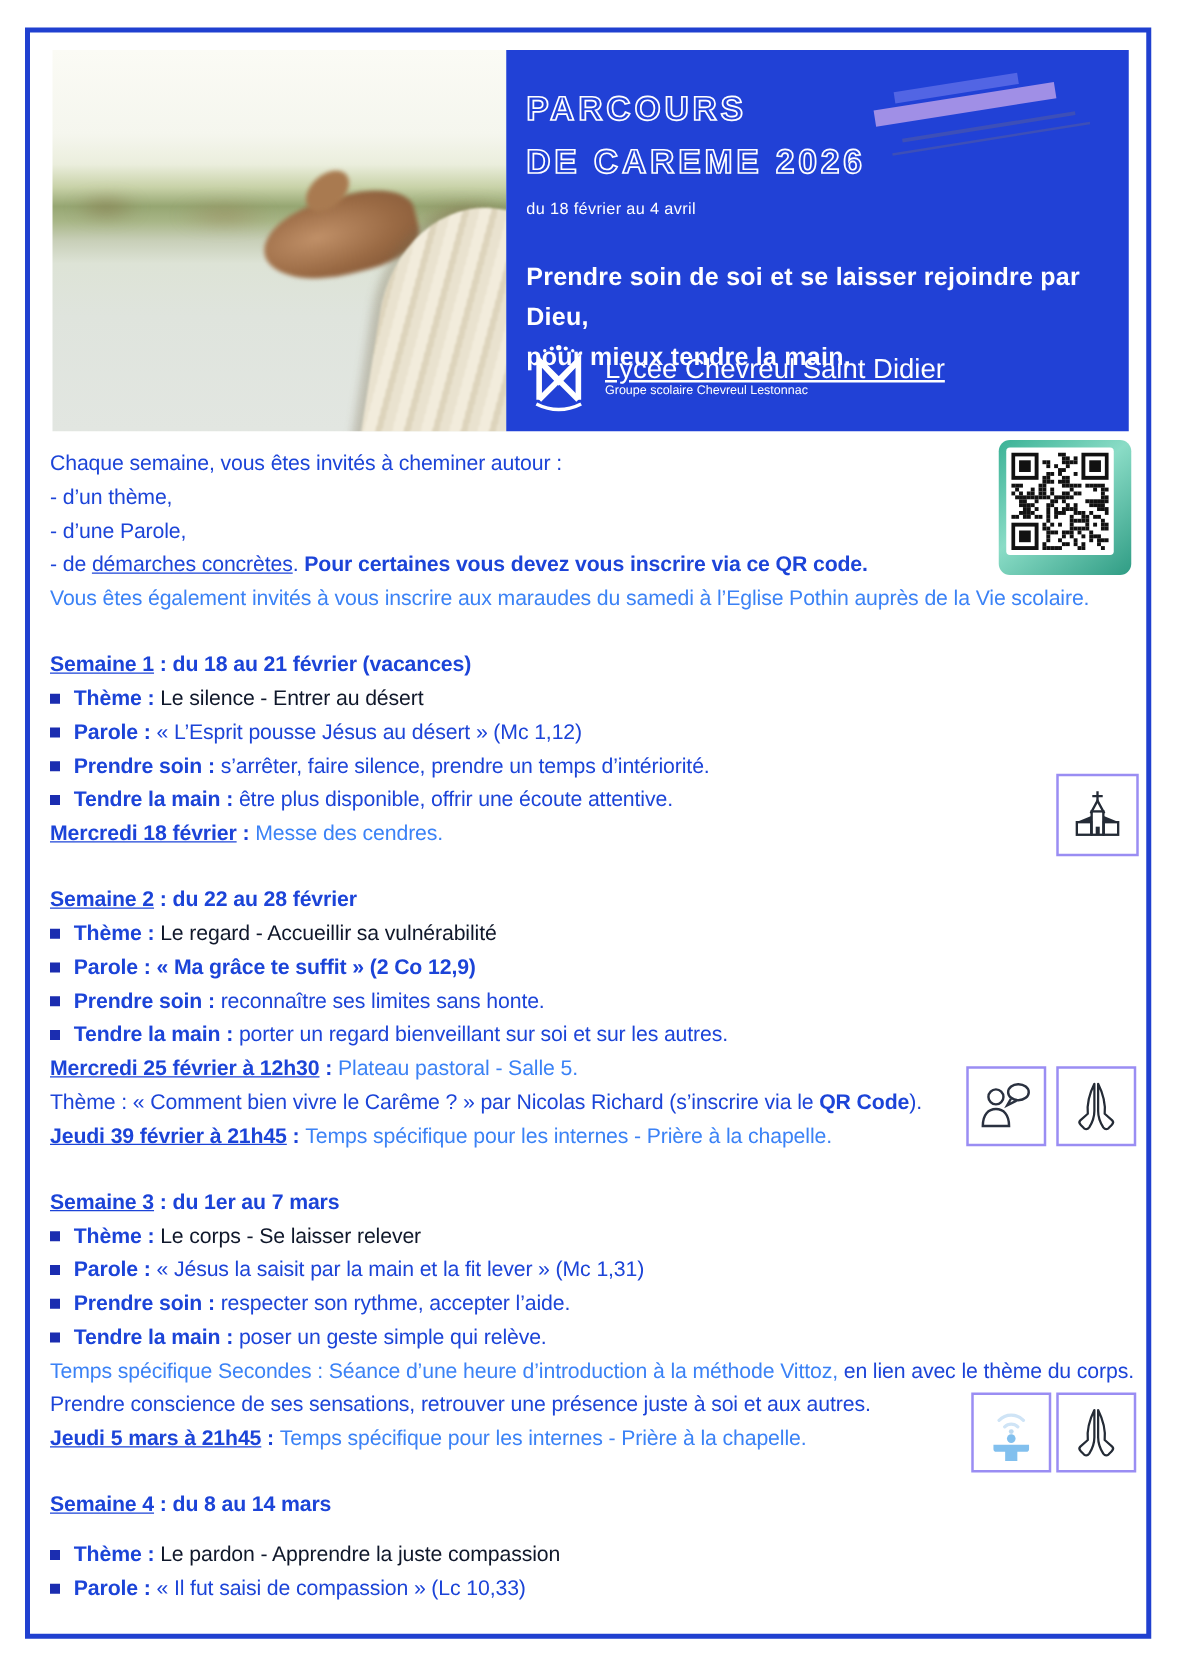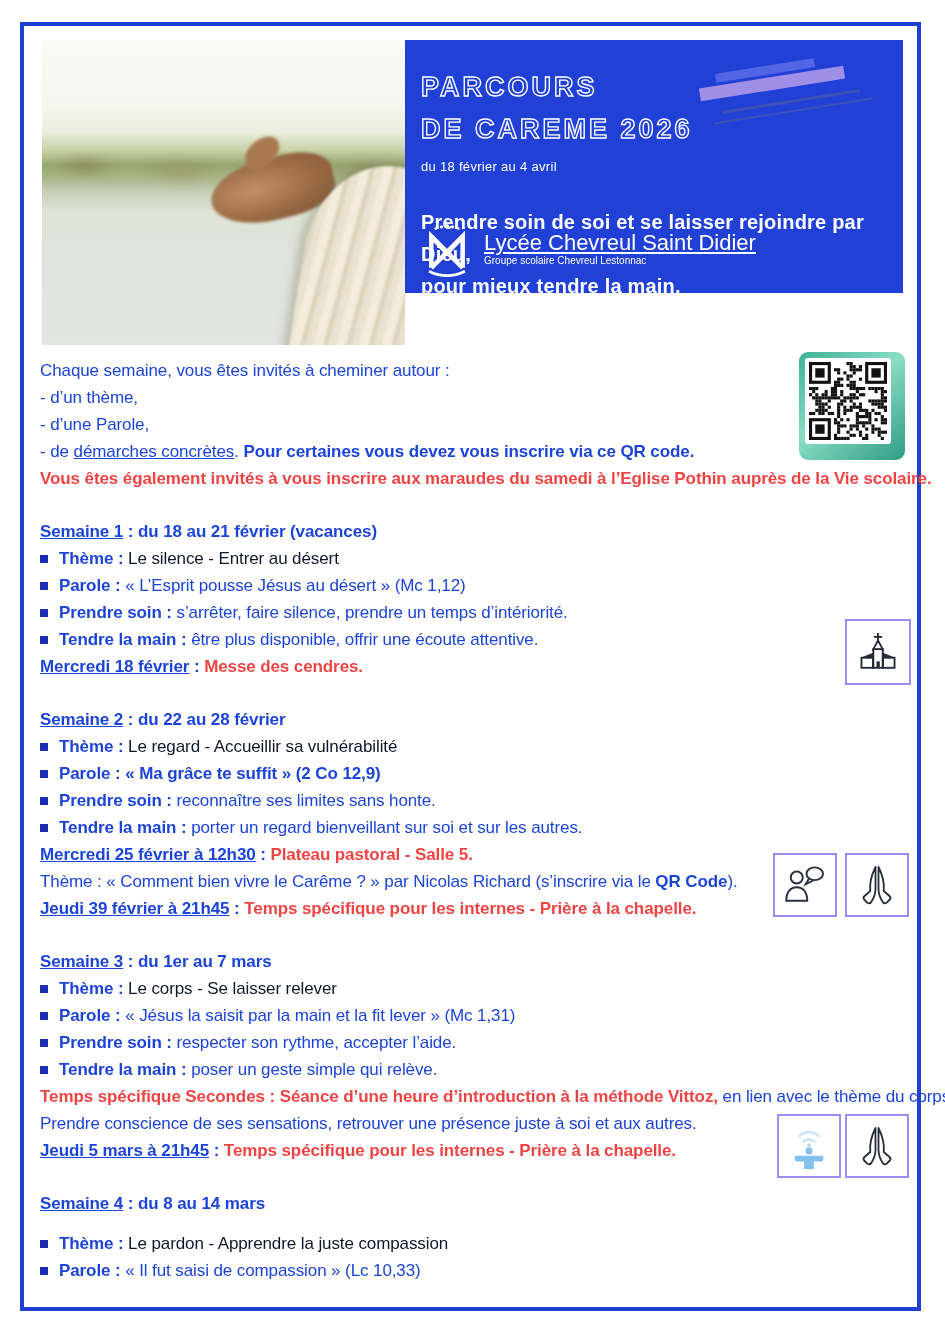--- a/index.html
+++ b/index.html
@@ -24,21 +24,21 @@
   .hand{position:absolute;left:168px;top:118px;width:125px;height:62px;
     background:radial-gradient(ellipse at 35% 45%, #c09068 0%, #9a6a44 55%, #7d5233 100%);
     border-radius:60% 45% 45% 60%;transform:rotate(-14deg);filter:blur(1.5px);}
   .thumb{position:absolute;left:200px;top:100px;width:40px;height:26px;
     background:#a97a50;border-radius:50%;transform:rotate(-42deg);filter:blur(1.5px);}
   .sleeve{position:absolute;left:258px;top:128px;width:190px;height:230px;
     background:repeating-linear-gradient(96deg,#f2ecdc 0 9px,#ddd4bc 9px 14px,#e9e2cf 14px 22px);
     border-radius:42% 0 0 10%;transform:rotate(9deg);filter:blur(1px);
     box-shadow:-6px 0 8px rgba(120,110,80,.35);}
 
-  .banner{position:relative;width:498px;height:253px;background:#2141d6;color:#fff;
+  .banner{position:relative;width:498px;height:305px;background:#2141d6;color:#fff;
           box-sizing:border-box;padding:26px 0 0 16px;}
   .title{font-size:27px;font-weight:700;letter-spacing:3px;line-height:42px;margin:0;}
   @supports ((-webkit-text-stroke:1px #fff)){
     .title{color:transparent;-webkit-text-stroke:1.35px #ffffff;}
   }
   .daterange{margin-top:9px;font-size:13px;letter-spacing:.3px;}
   .tagline{margin-top:32px;font-size:20px;font-weight:700;line-height:32px;letter-spacing:.2px;}
   .logo-row{position:absolute;left:16px;bottom:14px;display:flex;align-items:center;gap:11px;}
   .school-name{font-size:22px;line-height:20px;text-decoration:underline;}
   .school-group{font-size:10px;line-height:16px;}
@@ -53,21 +53,21 @@
     background:linear-gradient(140deg,#3bb296 0%,#8adcc6 45%,#2f9c84 100%);
     border-radius:9px;padding:6px;}
   .qr-in{background:#fff;border-radius:3px;padding:4px;width:86px;height:86px;box-sizing:border-box;}
 
   
   .content{position:absolute;left:40px;top:357px;width:870px;}
   .ln{margin:0;font-size:17px;line-height:27px;color:#1C44D8;white-space:nowrap;letter-spacing:-0.1px;}
   .bold{font-weight:700;}
   .normal{font-weight:700;}
   .ul{text-decoration:underline;}
-  .mag{color:#ef4444;font-weight:700;}
+  .mag{color:#3b82f6;font-weight:400;}
   .pur{color:#0f172a;}
   .sect{margin-top:26px;}
   .gap12{margin-bottom:13px;}
   .bq{display:inline-block;width:8px;height:8px;background:#1b2db0;margin-right:11px;
       vertical-align:1.5px;}
 
   
   .ibox{position:absolute;width:64px;height:64px;background:#fff;border:2px solid #9a8df3;
         box-sizing:border-box;display:flex;align-items:center;justify-content:center;}
   .ib-church{left:845px;top:619px;width:66px;height:66px;}

